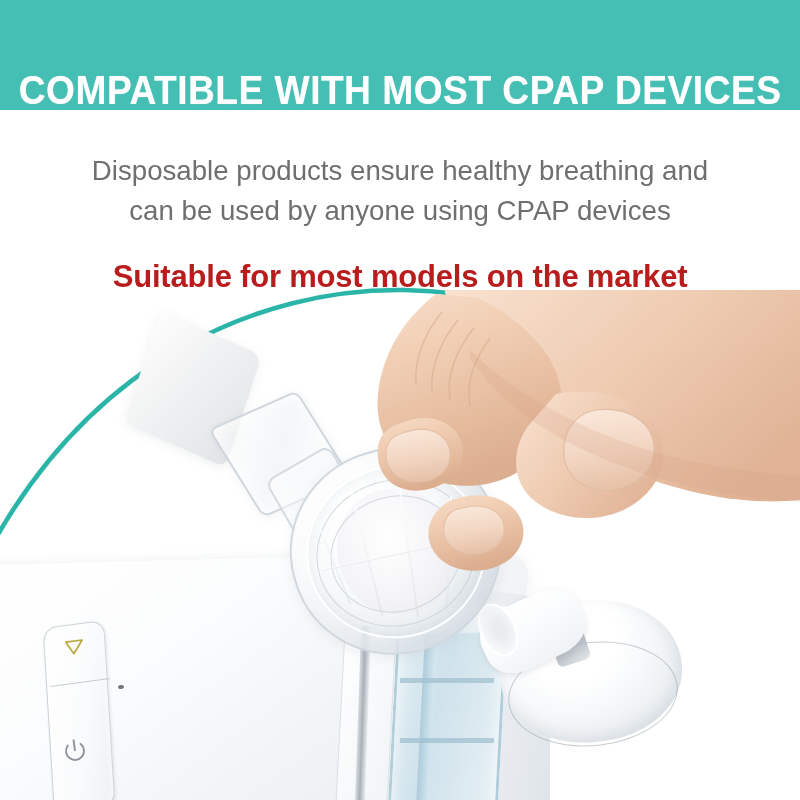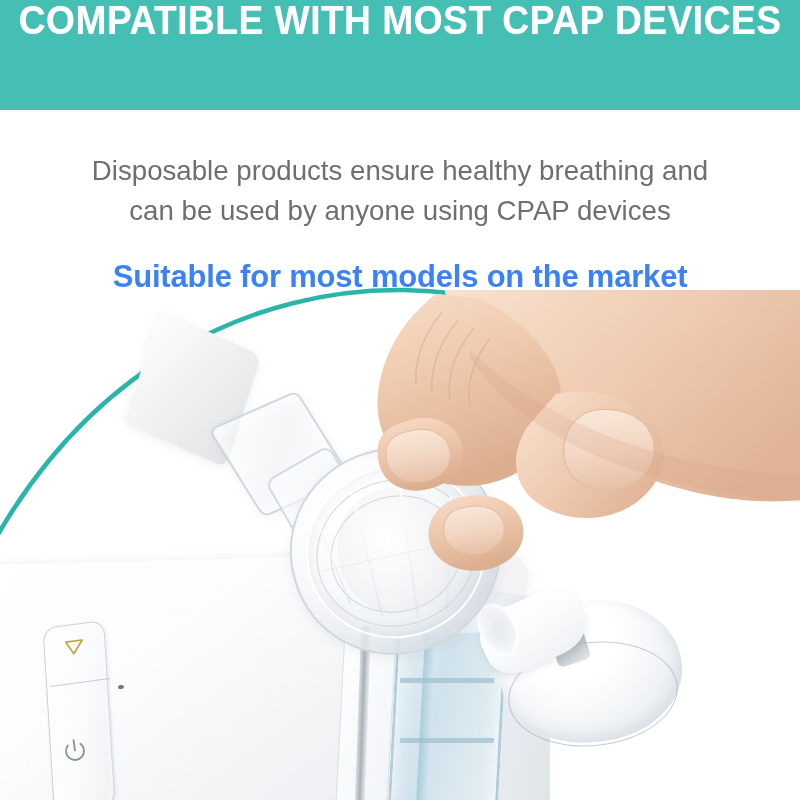--- a/index.html
+++ b/index.html
@@ -10,21 +10,21 @@
     overflow:hidden;
     position:relative;
   }
 
   #page { position:relative; width:800px; height:800px; background:#fff; overflow:hidden; }
 
   
   .banner {
     position:absolute; left:0; top:0; width:800px; height:110px;
     background:#45beb4;
-    display:flex; align-items:flex-start; justify-content:center;
+    display:flex; align-items:flex-end; justify-content:center;
   }
   .banner-title {
     color:#ffffff;
     font-family:"Liberation Sans", sans-serif;
     font-weight:bold;
     font-size:40px;
     letter-spacing:0.5px;
     line-height:1;
     white-space:nowrap;
     transform:scaleX(0.93);
@@ -39,21 +39,21 @@
     font-size:28.5px;
     line-height:40px;
     font-weight:400;
     transform:scaleX(0.97);
   }
   .subcopy .l { display:block; white-space:nowrap; }
 
   .tagline {
     position:absolute; left:0; top:258px; width:800px;
     text-align:center;
-    color:#3b82f6;
+    color:#b91c1c;
     font-size:31px;
     font-weight:bold;
     line-height:38px;
     white-space:nowrap;
     letter-spacing:-0.2px;
     z-index:6;
   }
 
   
   .arc-layer { position:absolute; left:0; top:0; width:800px; height:800px; z-index:2; }

